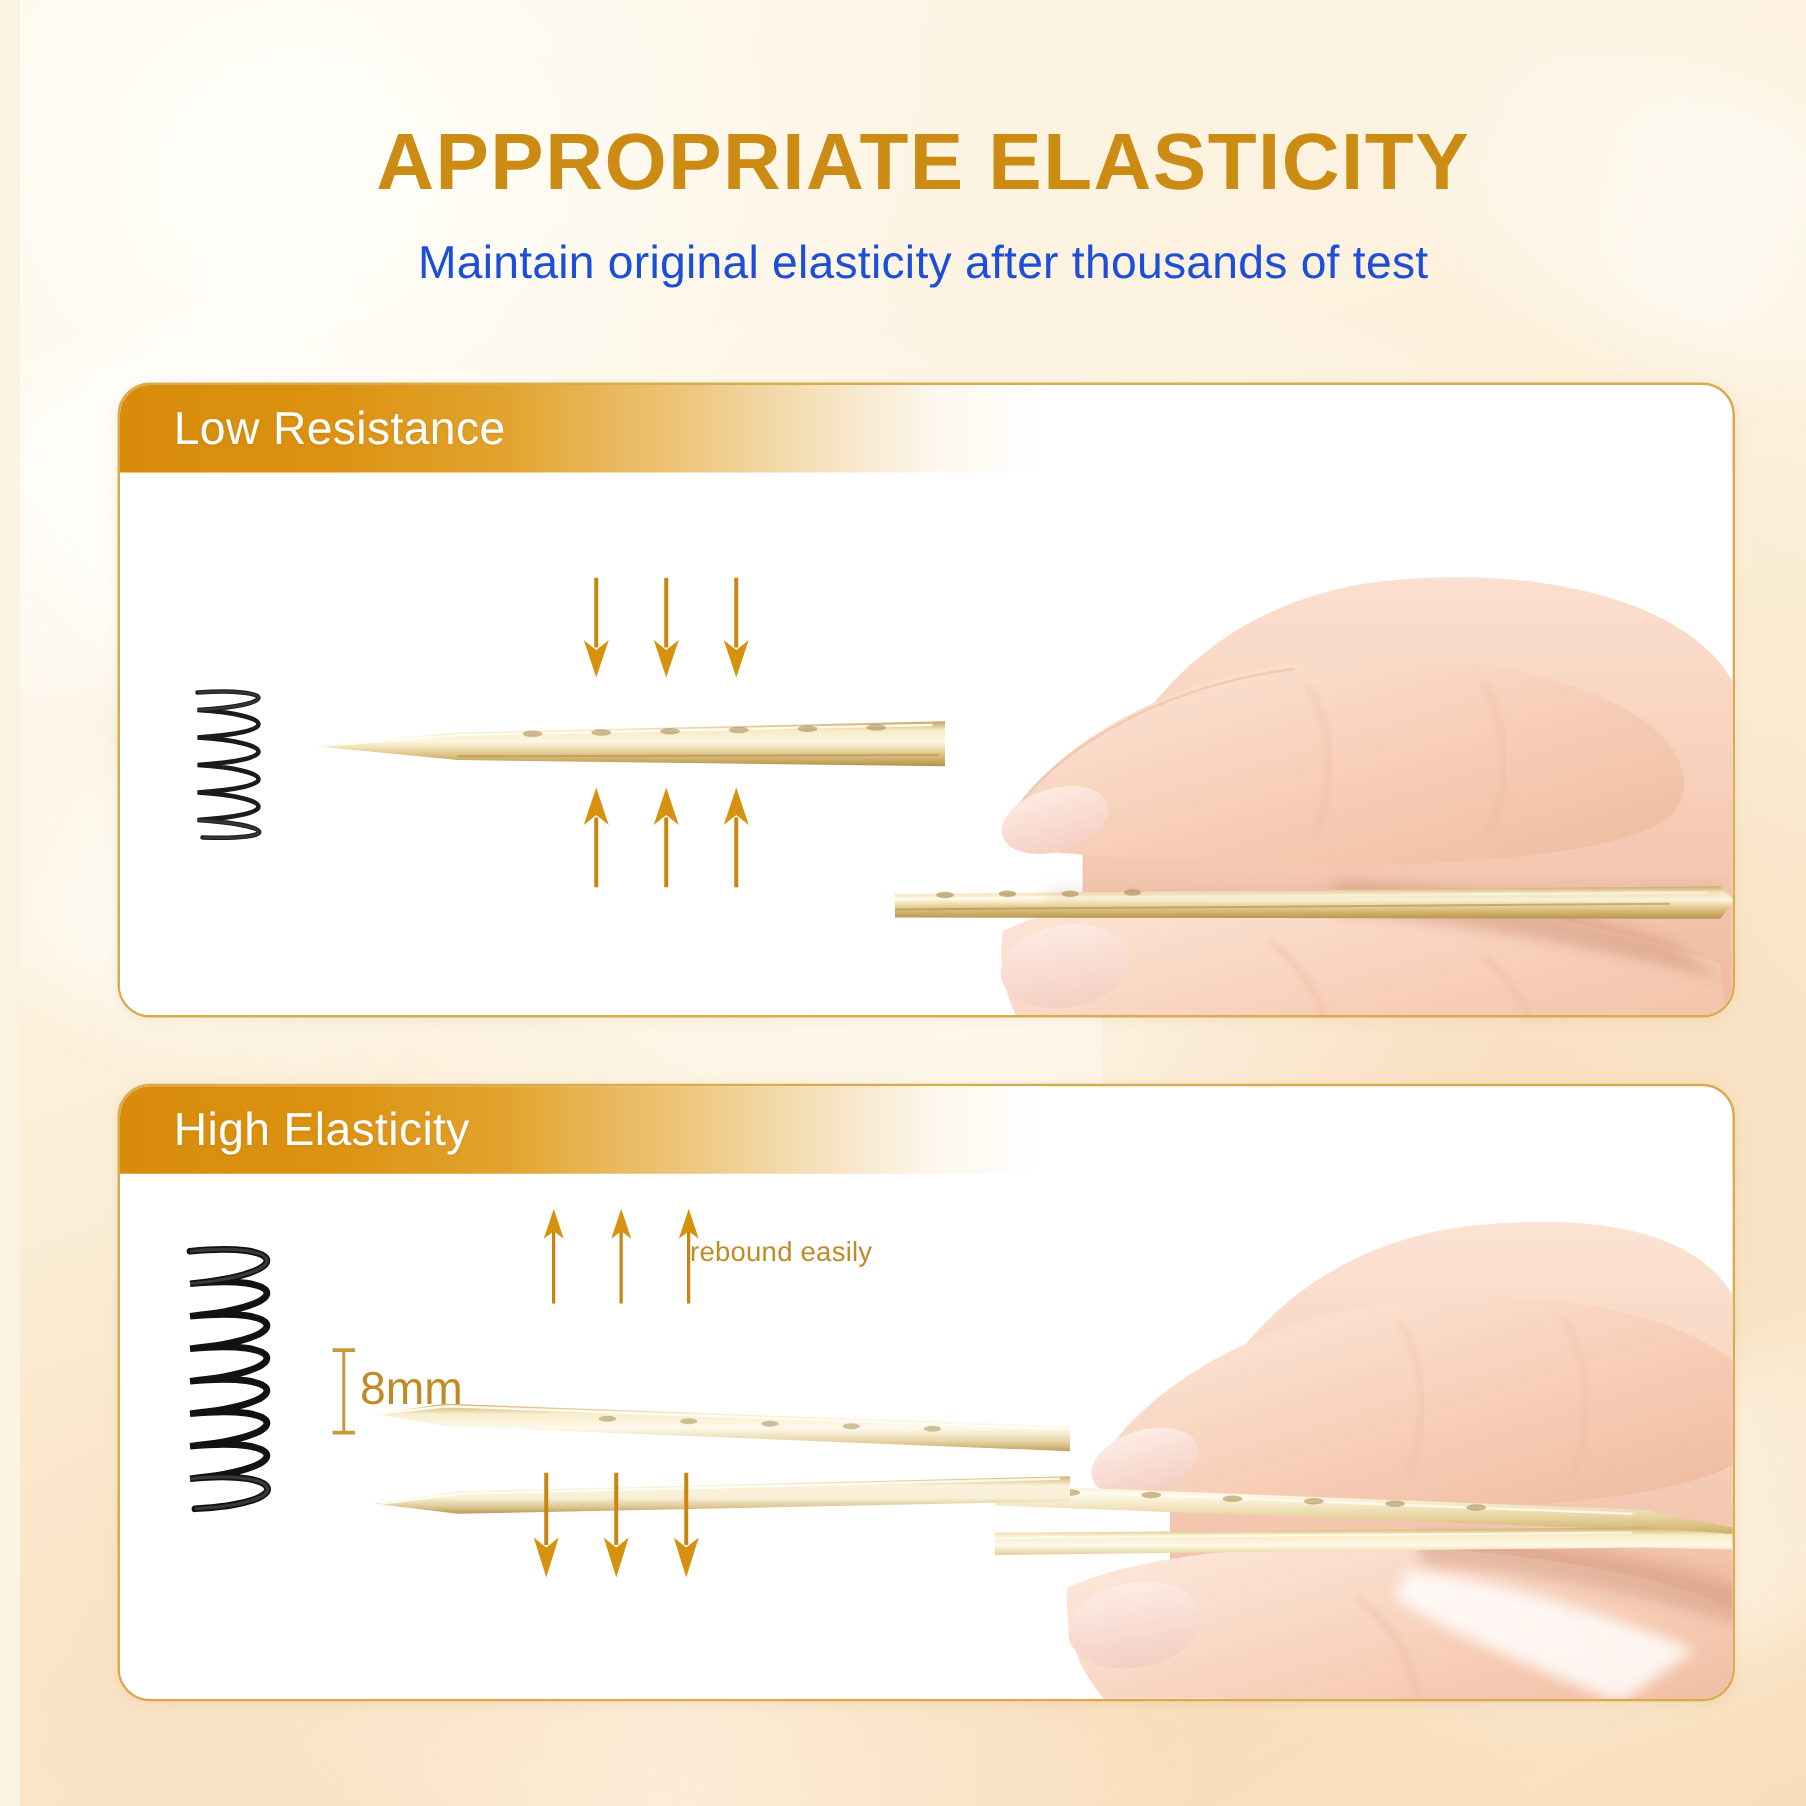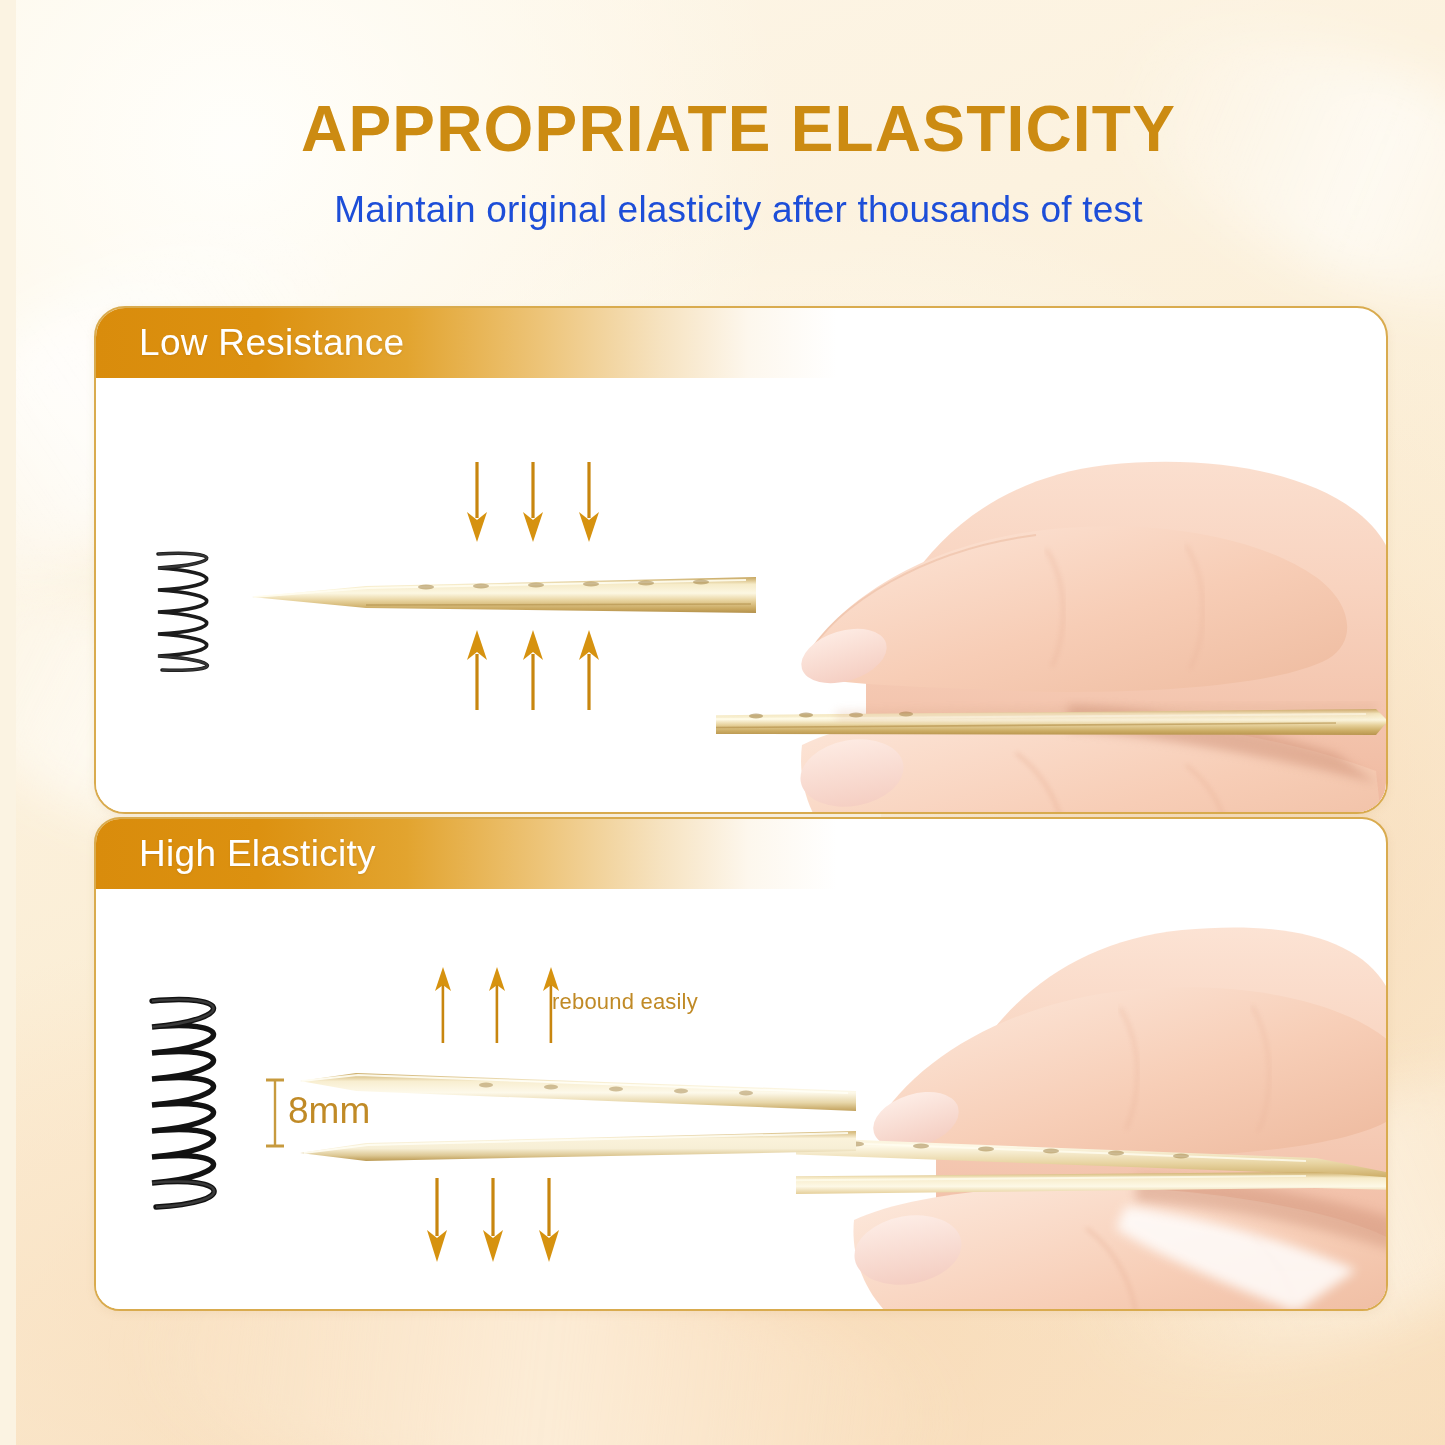--- a/index.html
+++ b/index.html
@@ -35,22 +35,22 @@
 
   
   .header{position:absolute;left:0;top:96px;width:1445px;text-align:center;}
   .title{font-size:64px;font-weight:700;letter-spacing:1.2px;color:#cc8b12;
     line-height:1.05;font-family:"Liberation Sans","DejaVu Sans",sans-serif;}
   .subtitle{margin-top:26px;font-size:37px;font-weight:400;color:#1d4ed8;letter-spacing:.2px;}
 
   
   .panel{position:absolute;background:#ffffff;border:2px solid #d9ab4e;border-radius:26px;
     overflow:hidden;box-shadow:0 2px 10px rgba(190,150,80,.12);}
-  #panel-low{left:78px;top:306px;width:1290px;height:504px;border-radius:31px;}
-  #panel-high{left:78px;top:817px;width:1290px;height:490px;}
+  #panel-low{left:78px;top:306px;width:1290px;height:504px;}
+  #panel-high{left:78px;top:867px;width:1290px;height:490px;}
 
   .badge{position:absolute;left:-1px;top:-1px;height:71px;width:742px;
     border-radius:26px 0 0 0;display:flex;align-items:center;
     background:linear-gradient(90deg,#d98c0c 0%,#dc9110 22%,#e2a42f 42%,#edc478 60%,#f6e2bf 76%,#fdf7ed 88%,#ffffff 100%);}
   .badge-label{margin-left:44px;font-size:37px;color:#ffffff;font-weight:400;letter-spacing:.3px;
     text-shadow:0 1px 2px rgba(150,100,20,.25);}
 
   .panel-body{position:absolute;left:0;top:71px;right:0;bottom:0;background:#fff;}
 
   

